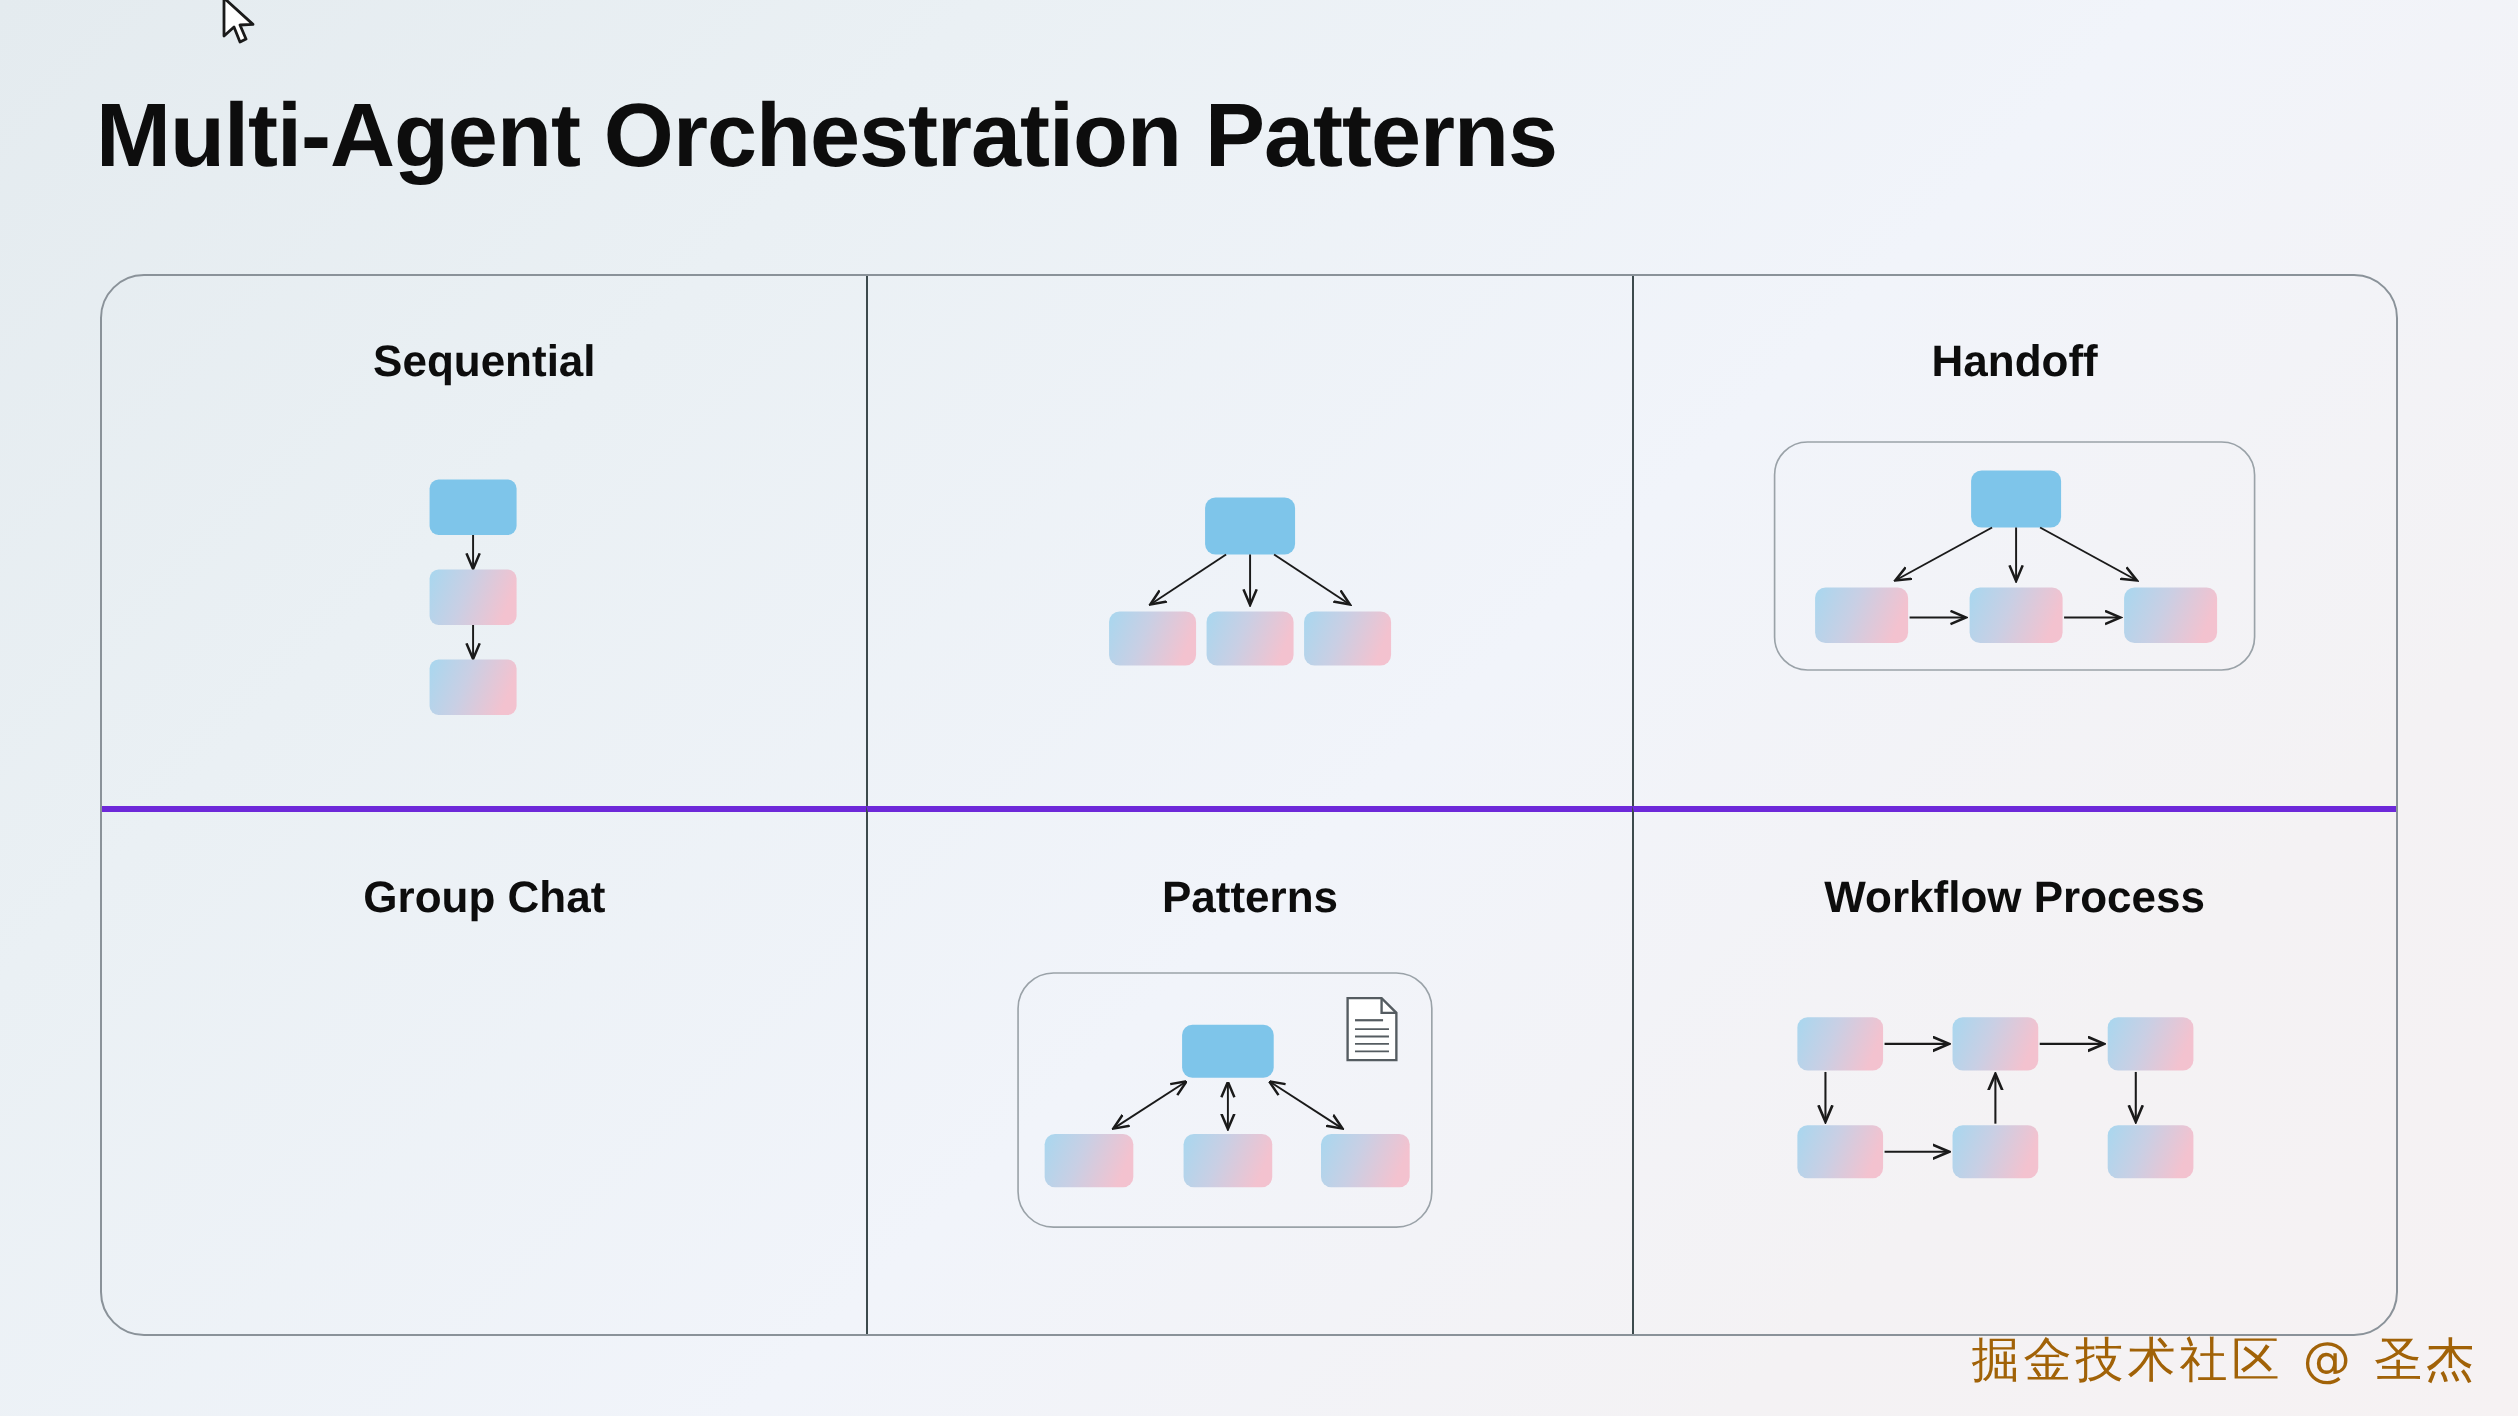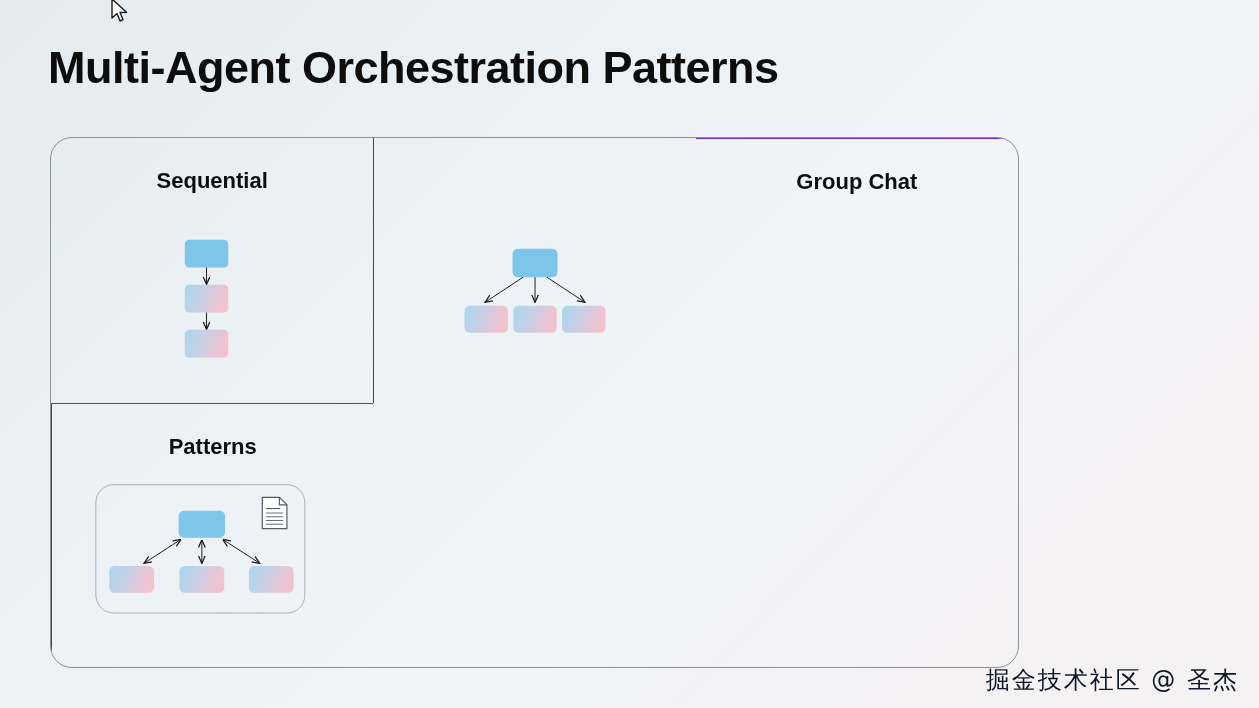--- a/index.html
+++ b/index.html
@@ -24,35 +24,35 @@
     color: #0d0d0d;
     white-space: nowrap;
     text-align: right;
   }
 
   
   #patterns-panel {
     position: absolute;
     left: 50px;
     top: 137px;
-    width: 969px;
+    width: 1149px;
     height: 531px;
     border: 1px solid #8a9299;
     border-radius: 22px;
     overflow: hidden;
     display: grid;
     grid-template-columns: 1fr 1fr 1fr;
     grid-template-rows: 1fr 1fr;
   }
 
   .cell {
     position: relative;
   }
   .cell.col-mid, .cell.col-right { border-left: 1px solid #3d4a4d; }
-  .cell.row-bottom { border-top: 1px solid #6d28d9; }
+  .cell.row-bottom { border-top: 3px solid #6d28d9; }
 
   .cell-title {
     position: absolute;
     top: 30px;
     left: 0; right: 0;
     text-align: center;
     font-size: 22px;
     font-weight: 700;
     color: #0d0d0d;
   }
@@ -63,21 +63,21 @@
     top: 62px; bottom: 0;
   }
   .diagram svg { width: 100%; height: 100%; display: block; }
 
   
   #watermark {
     position: absolute;
     right: 20px;
     bottom: 12px;
     font-size: 24px;
-    color: #0f172a;
+    color: #a16207;
     letter-spacing: 2px;
     white-space: nowrap;
     font-family: "DejaVu Sans", sans-serif;
   }
 
   
   #mouse-cursor {
     position: absolute;
     left: 110px;
     top: -2px;
@@ -126,20 +126,37 @@
         <line x1="176" y1="103" x2="126" y2="136" stroke="#1a1a1a" stroke-width="1.3" marker-end="url(#ah)"></line>
         <line x1="192" y1="103" x2="192" y2="136" stroke="#1a1a1a" stroke-width="1.3" marker-end="url(#ah)"></line>
         <line x1="208" y1="103" x2="258" y2="136" stroke="#1a1a1a" stroke-width="1.3" marker-end="url(#ah)"></line>
         <rect x="98" y="141" width="58" height="36" rx="7" fill="url(#gradA)"></rect>
         <rect x="163" y="141" width="58" height="36" rx="7" fill="url(#gradA)"></rect>
         <rect x="228" y="141" width="58" height="36" rx="7" fill="url(#gradA)"></rect>
       </svg>
     </div>
   </div>
 
+  <div class="cell col-right row-top">
+    <div class="cell-title">Handoff</div>
+    <div class="diagram">
+      <svg viewBox="0 0 383 270" preserveAspectRatio="xMidYMid meet">
+        <rect x="31" y="28" width="320" height="152" rx="22" fill="none" stroke="#9aa2a8" stroke-width="1.1"></rect>
+        <rect x="162" y="47" width="60" height="38" rx="7" fill="#7ec5ea"></rect>
+        <line x1="176" y1="85" x2="112" y2="120" stroke="#1a1a1a" stroke-width="1.3" marker-end="url(#ah)"></line>
+        <line x1="192" y1="85" x2="192" y2="120" stroke="#1a1a1a" stroke-width="1.3" marker-end="url(#ah)"></line>
+        <line x1="208" y1="85" x2="272" y2="120" stroke="#1a1a1a" stroke-width="1.3" marker-end="url(#ah)"></line>
+        <rect x="58" y="125" width="62" height="37" rx="7" fill="url(#gradA)"></rect>
+        <rect x="161" y="125" width="62" height="37" rx="7" fill="url(#gradA)"></rect>
+        <rect x="264" y="125" width="62" height="37" rx="7" fill="url(#gradA)"></rect>
+        <line x1="121" y1="145" x2="158" y2="145" stroke="#1a1a1a" stroke-width="1.3" marker-end="url(#ah)"></line>
+        <line x1="224" y1="145" x2="261" y2="145" stroke="#1a1a1a" stroke-width="1.3" marker-end="url(#ah)"></line>
+      </svg>
+    </div>
+  </div>
 
   <div class="cell col-left row-bottom">
     <div class="cell-title">Group Chat</div>
   </div>
 
   <div class="cell col-mid row-bottom">
     <div class="cell-title">Patterns</div>
     <div class="diagram">
       <svg viewBox="0 0 383 270" preserveAspectRatio="xMidYMid meet">
         <rect x="35" y="25" width="280" height="172" rx="24" fill="none" stroke="#9aa2a8" stroke-width="1.1"></rect>
@@ -157,20 +174,39 @@
         <line x1="148" y1="99" x2="100" y2="130" stroke="#1a1a1a" stroke-width="1.3" marker-end="url(#ah)" marker-start="url(#ah2)"></line>
         <line x1="177" y1="100" x2="177" y2="130" stroke="#1a1a1a" stroke-width="1.3" marker-end="url(#ah)" marker-start="url(#ah2)"></line>
         <line x1="206" y1="99" x2="254" y2="130" stroke="#1a1a1a" stroke-width="1.3" marker-end="url(#ah)" marker-start="url(#ah2)"></line>
         <rect x="53" y="134" width="60" height="36" rx="7" fill="url(#gradA)"></rect>
         <rect x="147" y="134" width="60" height="36" rx="7" fill="url(#gradA)"></rect>
         <rect x="240" y="134" width="60" height="36" rx="7" fill="url(#gradA)"></rect>
       </svg>
     </div>
   </div>
 
+  <div class="cell col-right row-bottom">
+    <div class="cell-title">Workflow Process</div>
+    <div class="diagram">
+      <svg viewBox="0 0 383 270" preserveAspectRatio="xMidYMid meet">
+        <rect x="44" y="55" width="58" height="36" rx="7" fill="url(#gradA)"></rect>
+        <rect x="149" y="55" width="58" height="36" rx="7" fill="url(#gradA)"></rect>
+        <rect x="254" y="55" width="58" height="36" rx="7" fill="url(#gradA)"></rect>
+        <rect x="44" y="128" width="58" height="36" rx="7" fill="url(#gradA)"></rect>
+        <rect x="149" y="128" width="58" height="36" rx="7" fill="url(#gradA)"></rect>
+        <rect x="254" y="128" width="58" height="36" rx="7" fill="url(#gradA)"></rect>
+        <line x1="103" y1="73" x2="146" y2="73" stroke="#1a1a1a" stroke-width="1.4" marker-end="url(#ah)"></line>
+        <line x1="208" y1="73" x2="251" y2="73" stroke="#1a1a1a" stroke-width="1.4" marker-end="url(#ah)"></line>
+        <line x1="63" y1="92" x2="63" y2="125" stroke="#1a1a1a" stroke-width="1.4" marker-end="url(#ah)"></line>
+        <line x1="103" y1="146" x2="146" y2="146" stroke="#1a1a1a" stroke-width="1.4" marker-end="url(#ah)"></line>
+        <line x1="178" y1="127" x2="178" y2="94" stroke="#1a1a1a" stroke-width="1.4" marker-end="url(#ah)"></line>
+        <line x1="273" y1="92" x2="273" y2="125" stroke="#1a1a1a" stroke-width="1.4" marker-end="url(#ah)"></line>
+      </svg>
+    </div>
+  </div>
 
 </div>
 
 <div id="watermark">掘金技术社区 @ 圣杰</div>
 
 <svg id="mouse-cursor" viewBox="0 0 20 28">
   <path d="M2,1 L2,20 L7,15.5 L10,23 L13,21.5 L10,14.5 L16.5,14.2 Z" fill="#ffffff" stroke="#1a1a1a" stroke-width="1.4" stroke-linejoin="round"></path>
 </svg>
 
 </body></html>

